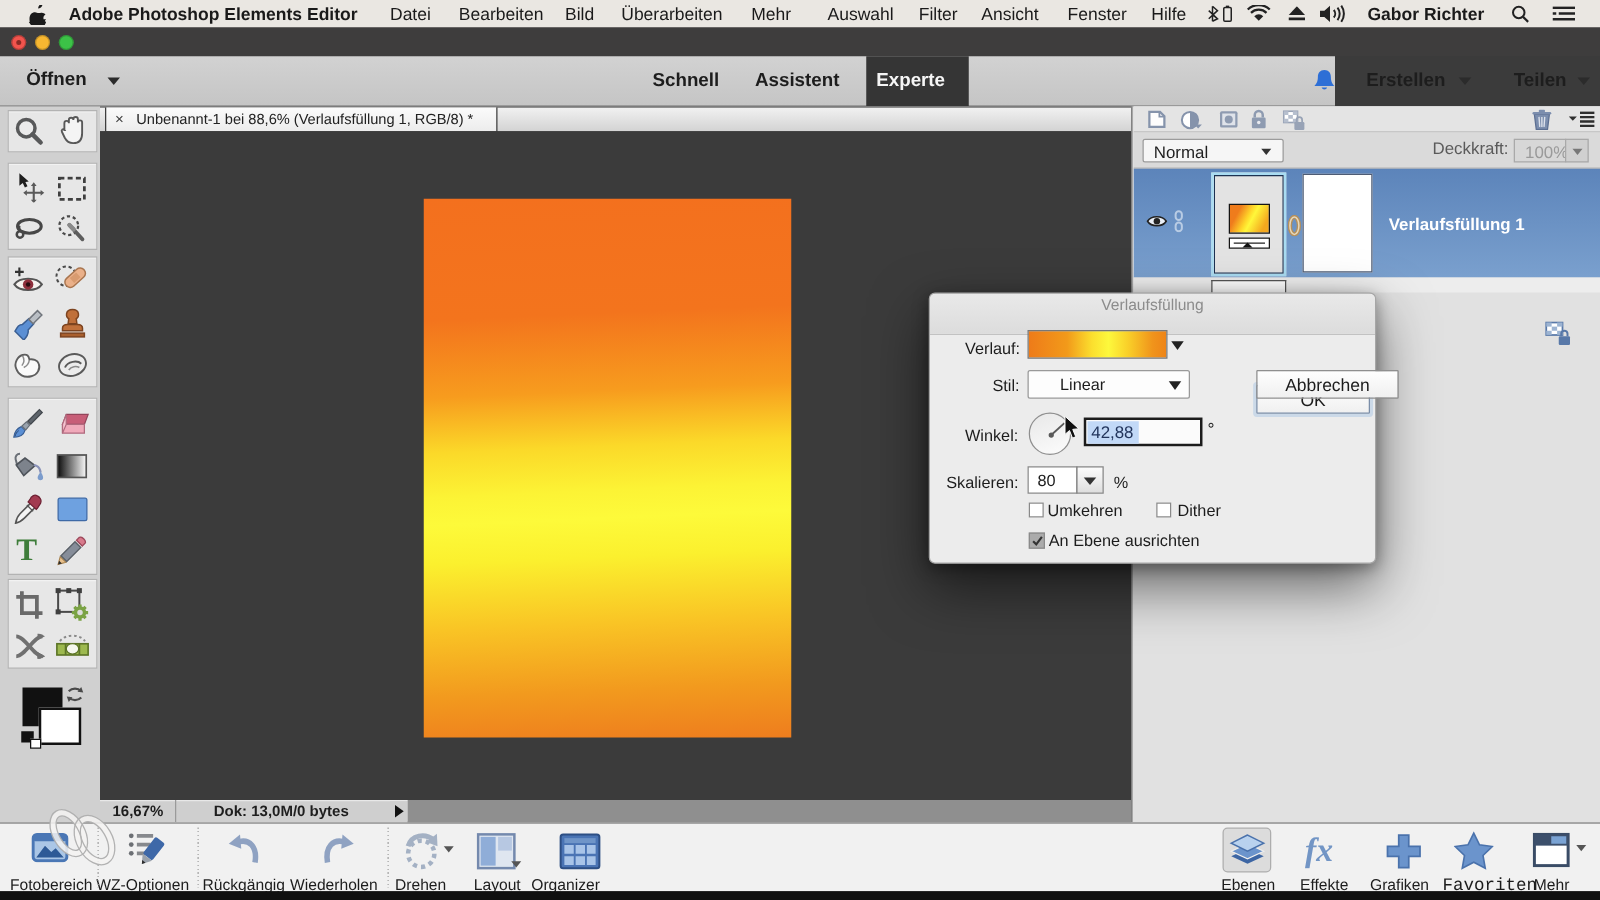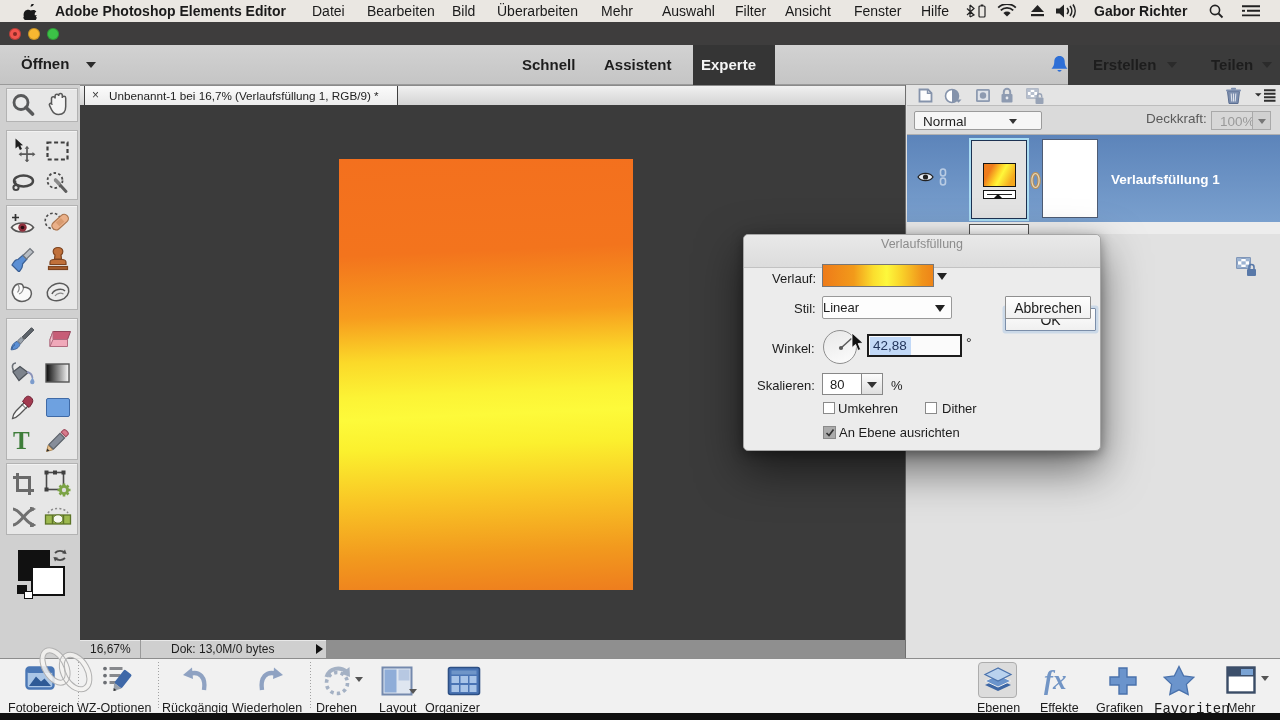--- a/index.html
+++ b/index.html
@@ -78,21 +78,21 @@
   </svg>
   <span class="abs" style="left:1093px;top:11px;font-size:15px;font-weight:bold;color:#1d1d1d;">Erstellen</span>
   <span class="abs" style="left:1167px;top:17px;width:0;height:0;border-left:5px solid transparent;border-right:5px solid transparent;border-top:6px solid #2b2b2b;"></span>
   <span class="abs" style="left:1211px;top:11px;font-size:15px;font-weight:bold;color:#1d1d1d;">Teilen</span>
   <span class="abs" style="left:1262px;top:17px;width:0;height:0;border-left:5px solid transparent;border-right:5px solid transparent;border-top:6px solid #2b2b2b;"></span>
 </div>
 
 <div class="abs" id="tabbar" style="left:80px;top:85px;width:825px;height:20px;background:linear-gradient(#f1f1f1,#d3d3d3);border-top:1px solid #8a8a8a;">
   <div class="abs" style="left:4px;top:0;width:314px;height:20px;background:linear-gradient(#fbfbfb,#ececec);border:1px solid #3f3f3f;border-top:none;">
     <span class="abs" style="left:7px;top:2px;font-size:12px;color:#3c3c3c;">×</span>
-    <span class="abs" style="left:24px;top:3px;font-size:11.7px;color:#222;">Unbenannt-1 bei 16,7% (Verlaufsfüllung 1, RGB/9) *</span>
+    <span class="abs" style="left:24px;top:3px;font-size:11.7px;color:#222;">Unbenannt-1 bei 88,6% (Verlaufsfüllung 1, RGB/8) *</span>
   </div>
 </div>
 
 <div class="abs" id="toolbar" style="left:0;top:85px;width:80px;height:573px;background:#d0d0d0;">
   <div class="abs" style="left:6px;top:3px;width:72px;height:34px;background:#e7e7e7;border:1px solid #b3b3b3;box-shadow:0 1px 0 #f2f2f2 inset;"></div>
   <div class="abs" style="left:6px;top:45px;width:72px;height:70px;background:#e7e7e7;border:1px solid #b3b3b3;box-shadow:0 1px 0 #f2f2f2 inset;"></div>
   <div class="abs" style="left:6px;top:120px;width:72px;height:105px;background:#e7e7e7;border:1px solid #b3b3b3;box-shadow:0 1px 0 #f2f2f2 inset;"></div>
   <div class="abs" style="left:6px;top:233px;width:72px;height:142px;background:#e7e7e7;border:1px solid #b3b3b3;box-shadow:0 1px 0 #f2f2f2 inset;"></div>
   <div class="abs" style="left:6px;top:378px;width:72px;height:72px;background:#e7e7e7;border:1px solid #b3b3b3;box-shadow:0 1px 0 #f2f2f2 inset;"></div>
 
@@ -244,21 +244,21 @@
   <div class="abs" style="left:18px;top:465px;width:32px;height:31px;background:#111;"></div>
   <div class="abs" style="left:31px;top:481px;width:34px;height:30px;background:#fff;border:2px solid #111;"></div>
   <div class="abs" style="left:17px;top:500px;width:10px;height:9px;background:#111;"></div>
   <div class="abs" style="left:24px;top:506px;width:9px;height:8px;background:#fff;border:1.5px solid #111;"></div>
 </div>
 
 <div class="abs" id="canvas" style="left:80px;top:105px;width:825px;height:535px;background:#3b3b3b;">
   <div class="abs" style="left:259px;top:54px;width:294px;height:431px;background:linear-gradient(177.5deg,#f3701e 0%,#f3741d 22%,#f79c1e 36%,#fbd929 46%,#fcf335 54%,#fdfa3a 59%,#fbf02e 66%,#f9c425 78%,#f29a1e 90%,#ee7d1e 100%);"></div>
 </div>
 
-<div class="abs" id="statusbar" style="left:80px;top:640px;width:825px;height:18px;background:#8f8f8f;">
+<div class="abs" id="statusbar" style="left:80px;top:640px;width:825px;height:18px;background:#8f8f8f;font-weight:bold;">
   <div class="abs" style="left:0;top:0;width:246px;height:18px;background:#cfcfcf;border-top:1px solid #e8e8e8;"></div>
   <span class="abs" style="left:10px;top:2px;font-size:12px;color:#1e1e1e;">16,67%</span>
   <div class="abs" style="left:60px;top:0;width:1px;height:18px;background:#9a9a9a;"></div>
   <span class="abs" style="left:91px;top:2px;font-size:12px;color:#1e1e1e;">Dok: 13,0M/0 bytes</span>
   <div class="abs" style="left:232px;top:1px;width:14px;height:16px;background:#cfcfcf;">
     <span class="abs" style="left:4px;top:3px;width:0;height:0;border-top:5px solid transparent;border-bottom:5px solid transparent;border-left:7px solid #111;"></span>
   </div>
 </div>
 
 <div class="abs" id="rightpanel" style="left:905px;top:85px;width:375px;height:573px;background:#e1e1e1;border-left:1px solid #6f6f6f;">
@@ -298,21 +298,21 @@
     <rect x="1" y="2.5" width="15" height="2" rx="1" fill="#7c8eae"></rect>
     <rect x="6" y="0.8" width="5" height="2" rx="0.8" fill="#7c8eae"></rect>
     <path d="M6.2 6.5 L6.8 14.5 M8.5 6.5 L8.5 14.5 M10.8 6.5 L10.2 14.5" stroke="#dde2ec" stroke-width="1.1" fill="none"></path>
   </svg>
   <svg class="abs" style="left:349px;top:4px" width="22" height="13" viewBox="0 0 22 13">
     <path d="M0 4.2 l6.5 0 -3.25 3.4 Z" fill="#2e2e2e"></path>
     <path d="M9 1.2 h11.5 M9 4.7 h11.5 M9 8.2 h11.5 M9 11.7 h11.5" stroke="#2e2e2e" stroke-width="1.9"></path>
   </svg>
 
   <div class="abs" style="left:1px;top:21px;width:374px;height:29px;background:#dadada;border-bottom:1px solid #b0b0b0;">
-    <div class="abs" style="left:7px;top:5px;width:128px;height:19px;background:#f6f6f6;border:1px solid #9b9b9b;border-radius:2px;">
+    <div class="abs" style="left:7px;top:5px;width:113px;height:19px;background:#f6f6f6;border:1px solid #9b9b9b;border-radius:2px;">
       <span class="abs" style="left:8px;top:2px;font-size:13.5px;color:#1e1e1e;">Normal</span>
       <span class="abs" style="left:94px;top:7px;width:0;height:0;border-left:4.5px solid transparent;border-right:4.5px solid transparent;border-top:5.5px solid #333;"></span>
     </div>
     <span class="abs" style="left:239px;top:5px;font-size:13.5px;color:#5a5a5a;">Deckkraft:</span>
     <div class="abs" style="left:304px;top:5px;width:42px;height:19px;background:#d7d7d7;border:1px solid #a9a9a9;">
       <span class="abs" style="left:8px;top:2px;font-size:13.5px;color:#9a9a9a;">100%</span>
     </div>
     <div class="abs" style="left:345px;top:5px;width:19px;height:19px;background:#d0d0d0;border:1px solid #a9a9a9;">
       <span class="abs" style="left:5px;top:7px;width:0;height:0;border-left:4px solid transparent;border-right:4px solid transparent;border-top:5px solid #777;"></span>
     </div>
@@ -363,21 +363,21 @@
 
 <div class="abs" id="dialog" style="left:743px;top:234px;width:358px;height:217px;background:#ececec;border:1px solid #a6a6a6;border-radius:5px;box-shadow:0 18px 45px rgba(0,0,0,.55),0 3px 12px rgba(0,0,0,.35);font-size:13px;color:#1c1c1c;">
   <div class="abs" style="left:0;top:0;width:100%;height:33px;background:linear-gradient(#e9e9e9,#dcdcdc);border-bottom:1px solid #c2c2c2;border-radius:5px 5px 0 0;">
     <span class="abs" style="left:0;top:2px;width:100%;text-align:center;color:#8c8c8c;font-size:12.5px;">Verlaufsfüllung</span>
   </div>
   <span class="abs" style="left:28px;top:36px;">Verlauf:</span>
   <div class="abs" style="left:78px;top:29px;width:112px;height:23px;border:1px solid #777;background:linear-gradient(90deg,#ee7b19 0%,#f29a1a 28%,#fbdf2e 46%,#fdf83c 58%,#f9d029 72%,#f0941b 90%,#ee8418 100%);"></div>
   <span class="abs" style="left:193px;top:38px;width:0;height:0;border-left:5.5px solid transparent;border-right:5.5px solid transparent;border-top:7px solid #222;"></span>
   <span class="abs" style="left:50px;top:66px;text-align:center;">Stil:</span>
   <div class="abs" style="left:78px;top:61px;width:130px;height:23px;background:#fdfdfd;border:1px solid #999;border-radius:2px;">
-    <span class="abs" style="left:0;top:3px;">Linear</span>
+    <span class="abs" style="left:25px;top:3px;">Linear</span>
     <span class="abs" style="left:112px;top:8px;width:0;height:0;border-left:5.5px solid transparent;border-right:5.5px solid transparent;border-top:7px solid #222;"></span>
   </div>
   <span class="abs" style="left:28px;top:106px;">Winkel:</span>
   <div class="abs" style="left:79px;top:95px;width:34px;height:34px;border-radius:50%;background:linear-gradient(160deg,#e8e8e8,#fcfcfc);border:1px solid #8f8f8f;">
     <svg class="abs" style="left:0;top:0" width="34" height="34" viewBox="0 0 34 34">
       <circle cx="17" cy="17" r="2.1" fill="#5a5a5a"></circle>
       <path d="M17 17 L27.5 7.5" stroke="#5a5a5a" stroke-width="1.5"></path>
     </svg>
   </div>
 
@@ -404,21 +404,21 @@
   <div class="abs" style="left:79px;top:191px;width:13px;height:13px;background:#ababab;border:1px solid #8a8a8a;">
     <svg class="abs" style="left:0px;top:0px" width="12" height="12" viewBox="0 0 12 12">
         <path d="M2.5 6 L5 8.5 L9.5 2.5" stroke="#333" stroke-width="1.7" fill="none"></path>
       </svg>
   </div>
   <span class="abs" style="left:95px;top:190px;">An Ebene ausrichten</span>
 
   <div class="abs" style="left:261px;top:29px;width:91px;height:23px;background:linear-gradient(#fefefe,#f0f0f0);border:1px solid #7b8ea9;border-radius:1px;box-shadow:0 0 0 2.5px rgba(165,195,228,.45);margin-top:44px;">
     <span class="abs" style="left:0;top:3px;width:100%;text-align:center;font-size:14px;">OK</span>
   </div>
-  <div class="abs" style="left:261px;top:61px;width:86px;height:23px;background:linear-gradient(#fefefe,#f0f0f0);border:1px solid #8f8f8f;border-radius:1px;">
+  <div class="abs" style="left:261px;top:61px;width:114px;height:23px;background:linear-gradient(#fefefe,#f0f0f0);border:1px solid #8f8f8f;border-radius:1px;">
     <span class="abs" style="left:0;top:3px;width:100%;text-align:center;font-size:14px;">Abbrechen</span>
   </div>
 </div>
 
 <div class="abs" id="taskbar" style="left:0;top:658px;width:1280px;height:55px;background:#f1f1f1;border-top:1px solid #8d8d8d;">
   <span class="abs" style="left:8px;top:42px;font-size:12.5px;color:#1c1c1c;">Fotobereich</span>
   <span class="abs" style="left:77px;top:42px;font-size:12.5px;color:#1c1c1c;">WZ-Optionen</span>
   <span class="abs" style="left:162px;top:42px;font-size:12.5px;color:#1c1c1c;">Rückgängig</span>
   <span class="abs" style="left:232px;top:42px;font-size:12.5px;color:#1c1c1c;">Wiederholen</span>
   <span class="abs" style="left:316px;top:42px;font-size:12.5px;color:#1c1c1c;">Drehen</span>

